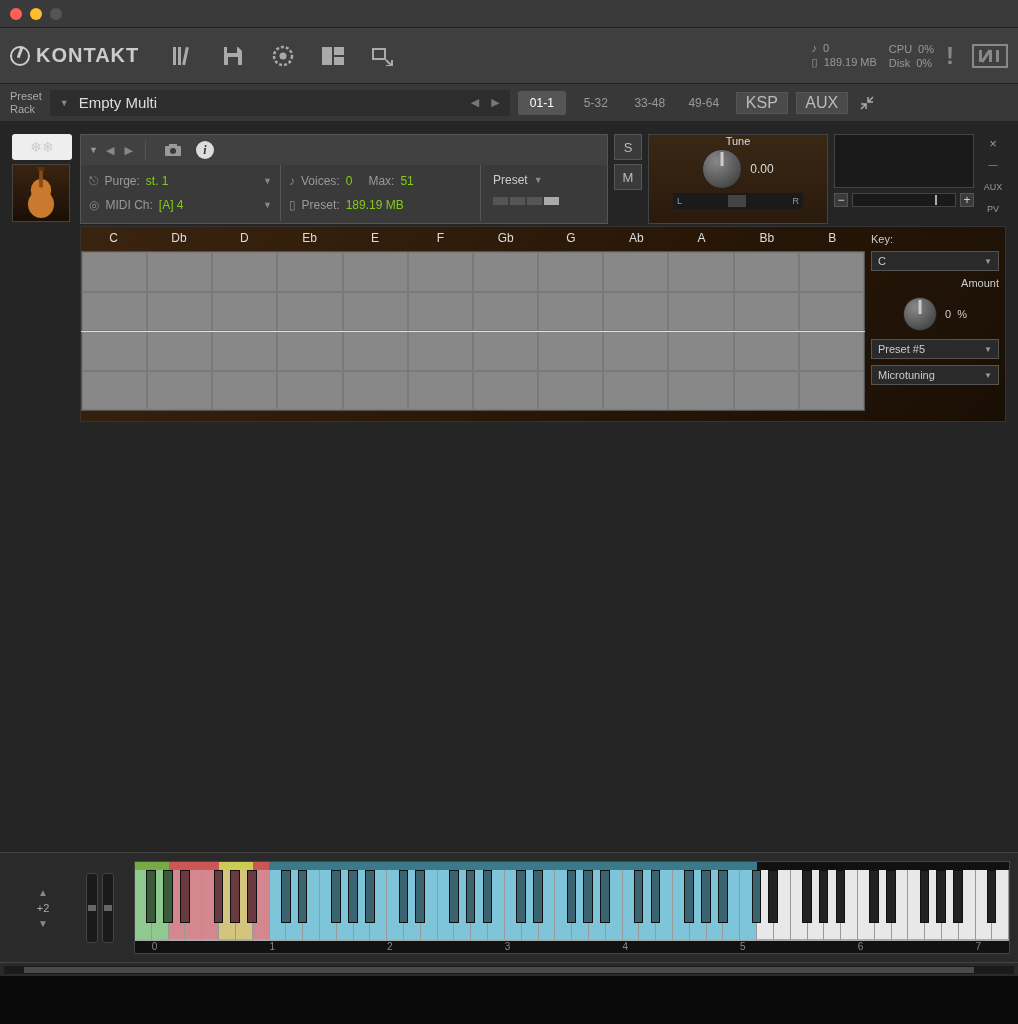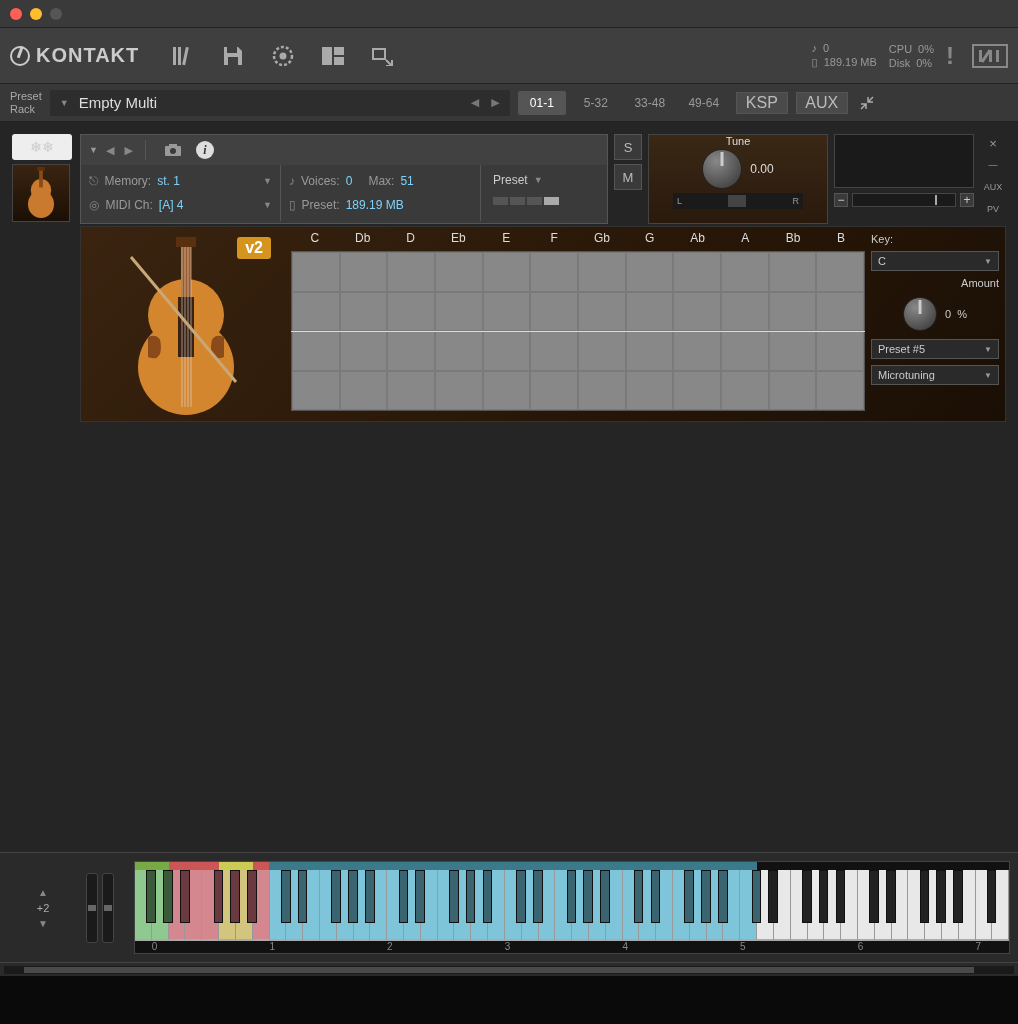--- a/index.html
+++ b/index.html
@@ -52,21 +52,21 @@
 .instname { height:30px; display:flex; align-items:center; padding:0 8px; gap:8px; background:#414141; }
 .instname .tri { color:#999; font-size:9px; }
 .instname .name { font-size:15px; color:#eee; font-weight:500; flex:1; }
 .instname .nav { display:flex; gap:10px; color:#888; font-size:11px; }
 .instname .cam { color:#999; font-size:14px; margin:0 6px; }
 .instname .info { width:18px; height:18px; border-radius:50%; background:#ddd; color:#333; display:flex; align-items:center; justify-content:center; font-size:12px; font-weight:bold; font-style:italic; font-family:Georgia,serif; }
 .instrows { display:flex; }
 .instcol { flex:1; padding:4px 8px; font-size:12px; color:#bbb; }
 .instrow { display:flex; align-items:center; height:24px; gap:6px; }
 .instrow .lbl { color:#999; }
-.instrow .val { color:#7dd3fc; }
+.instrow .val { color:#84cc16; }
 .instrow .dd { color:#888; font-size:9px; margin-left:auto; }
 .instcol2 { width:200px; padding:4px 8px; }
 .purge { display:flex; align-items:center; gap:6px; padding:4px 8px; cursor:pointer; }
 .bars { display:flex; gap:2px; margin-top:6px; padding:0 8px; }
 .bars .bar { width:16px; height:8px; background:#555; }
 .bars .bar.on { background:#aaa; }
 
 .sm { display:flex; flex-direction:column; gap:4px; }
 .smb { width:28px; height:26px; background:#3a3a3a; border:1px solid #555; display:flex; align-items:center; justify-content:center; font-size:13px; color:#bbb; cursor:pointer; }
 
@@ -281,21 +281,21 @@
                 <rect x="5" y="1" width="8" height="3" fill="#999"></rect>
                 <circle cx="9" cy="8" r="3" fill="#3a3a3a"></circle>
               </svg>
             </span>
           <span class="info">i</span>
         </div>
         <div class="instrows">
           <div class="instcol" style="max-width:200px;border-right:1px solid #555">
             <div class="instrow">
               <span style="color:#888">⎋</span>
-              <span class="lbl">Memory:</span>
+              <span class="lbl">Purge:</span>
               <span class="val">st. 1</span>
               <span class="dd">▼</span>
             </div>
             <div class="instrow">
               <span style="color:#888">◎</span>
               <span class="lbl">MIDI Ch:</span>
               <span class="val">[A]  4</span>
               <span class="dd">▼</span>
             </div>
           </div>
@@ -357,37 +357,20 @@
 
       <div class="sidebtns">
         <div class="sidebtn x">×</div>
         <div class="sidebtn">—</div>
         <div class="sidebtn">AUX</div>
         <div class="sidebtn">PV</div>
       </div>
     </div>
 
     <div class="instbody">
-      <div class="artcol">
-        <div class="v2">v2</div>
-        <svg class="celloimg" viewBox="0 0 140 180">
-          <ellipse cx="70" cy="130" rx="48" ry="48" fill="#d4862e"></ellipse>
-          <ellipse cx="70" cy="78" rx="38" ry="36" fill="#d4862e"></ellipse>
-          <path d="M 32 100 Q 45 95 45 110 Q 45 125 32 120 Z" fill="#8a4a1a"></path>
-          <path d="M 108 100 Q 95 95 95 110 Q 95 125 108 120 Z" fill="#8a4a1a"></path>
-          <rect x="65" y="5" width="10" height="60" fill="#9a5a2a"></rect>
-          <rect x="60" y="0" width="20" height="10" fill="#5a3010"></rect>
-          <rect x="62" y="60" width="16" height="60" fill="#3a2010"></rect>
-          <line x1="66" y1="10" x2="66" y2="170" stroke="#ddd" stroke-width="0.6"></line>
-          <line x1="69" y1="10" x2="69" y2="170" stroke="#ddd" stroke-width="0.6"></line>
-          <line x1="72" y1="10" x2="72" y2="170" stroke="#ddd" stroke-width="0.6"></line>
-          <line x1="75" y1="10" x2="75" y2="170" stroke="#ddd" stroke-width="0.6"></line>
-          <line x1="15" y1="20" x2="120" y2="145" stroke="#c9a878" stroke-width="3"></line>
-        </svg>
-      </div>
 
       <div class="gridwrap">
         <div class="gridhdr">
           <div class="cell">C</div>
           <div class="cell">Db</div>
           <div class="cell">D</div>
           <div class="cell">Eb</div>
           <div class="cell">E</div>
           <div class="cell">F</div>
           <div class="cell">Gb</div>

